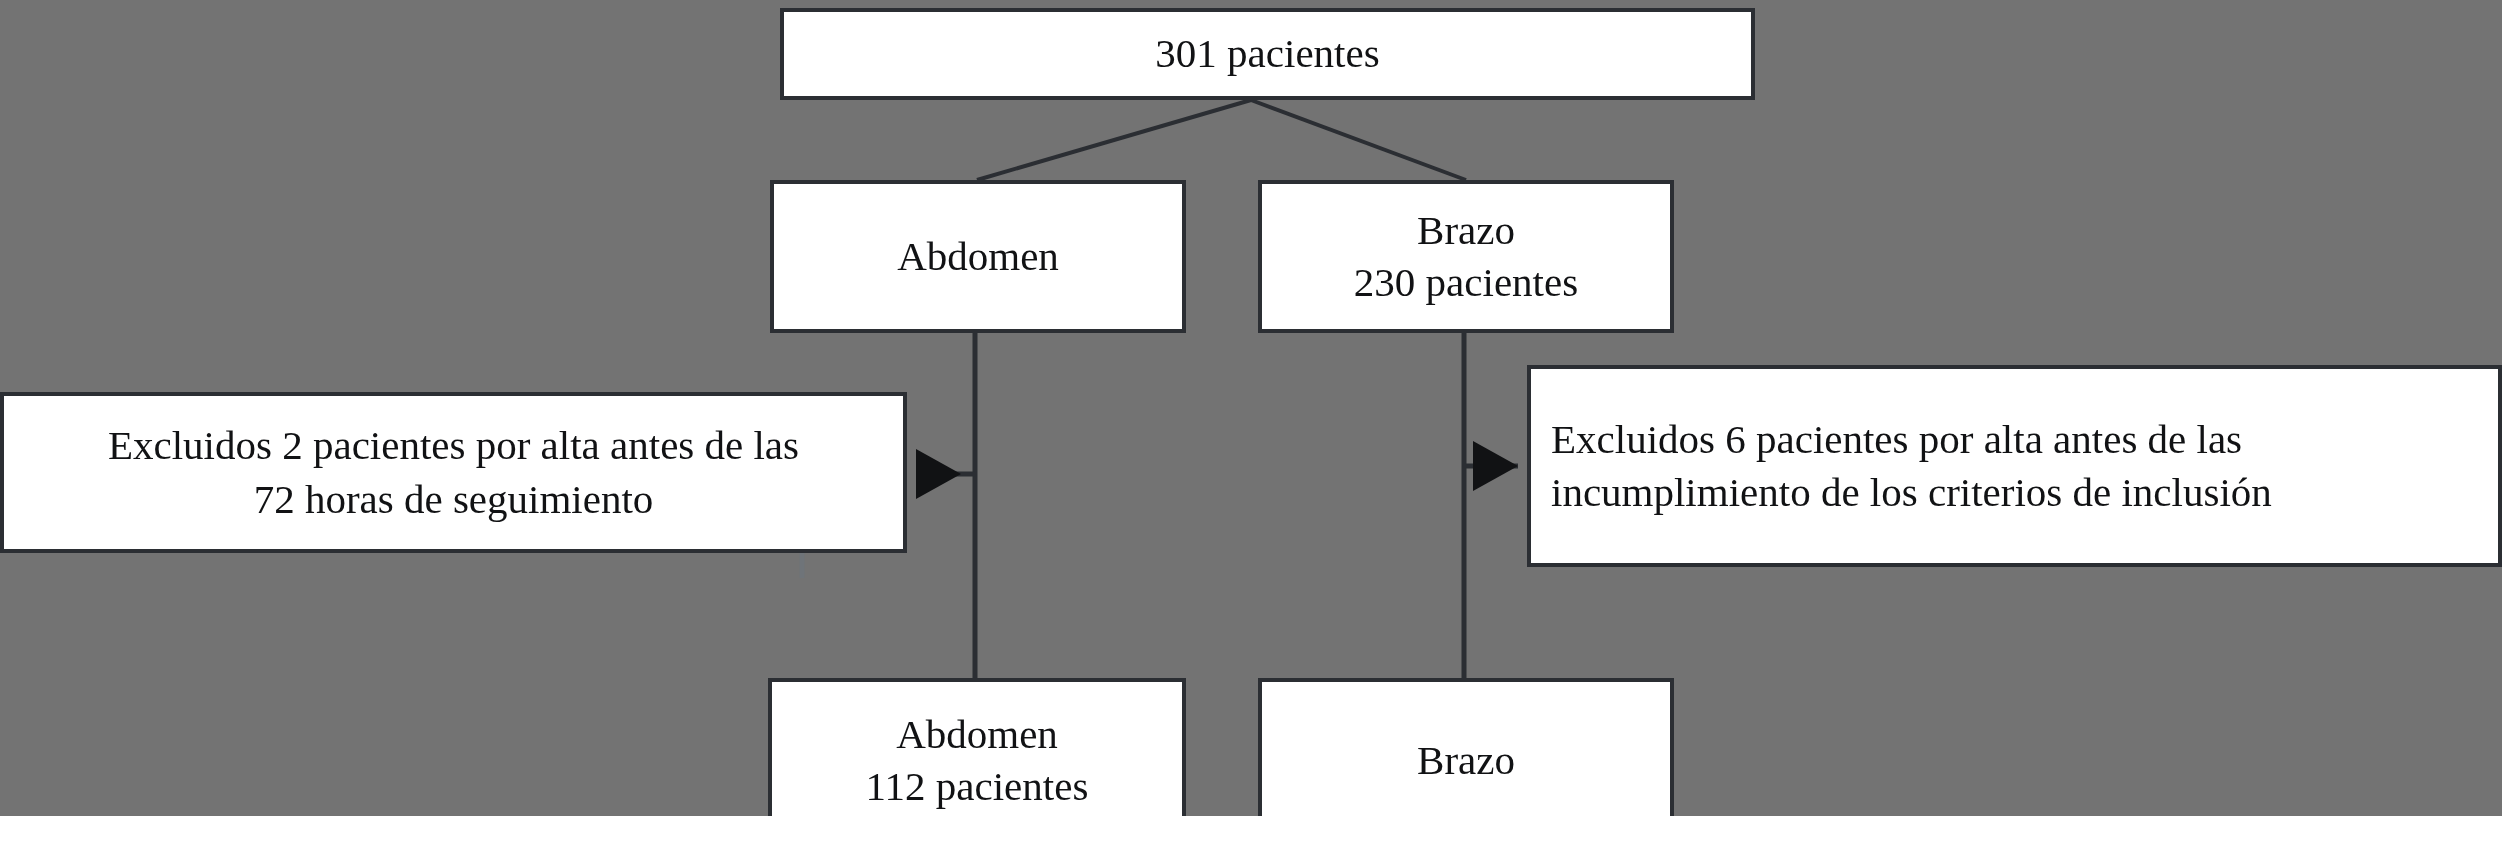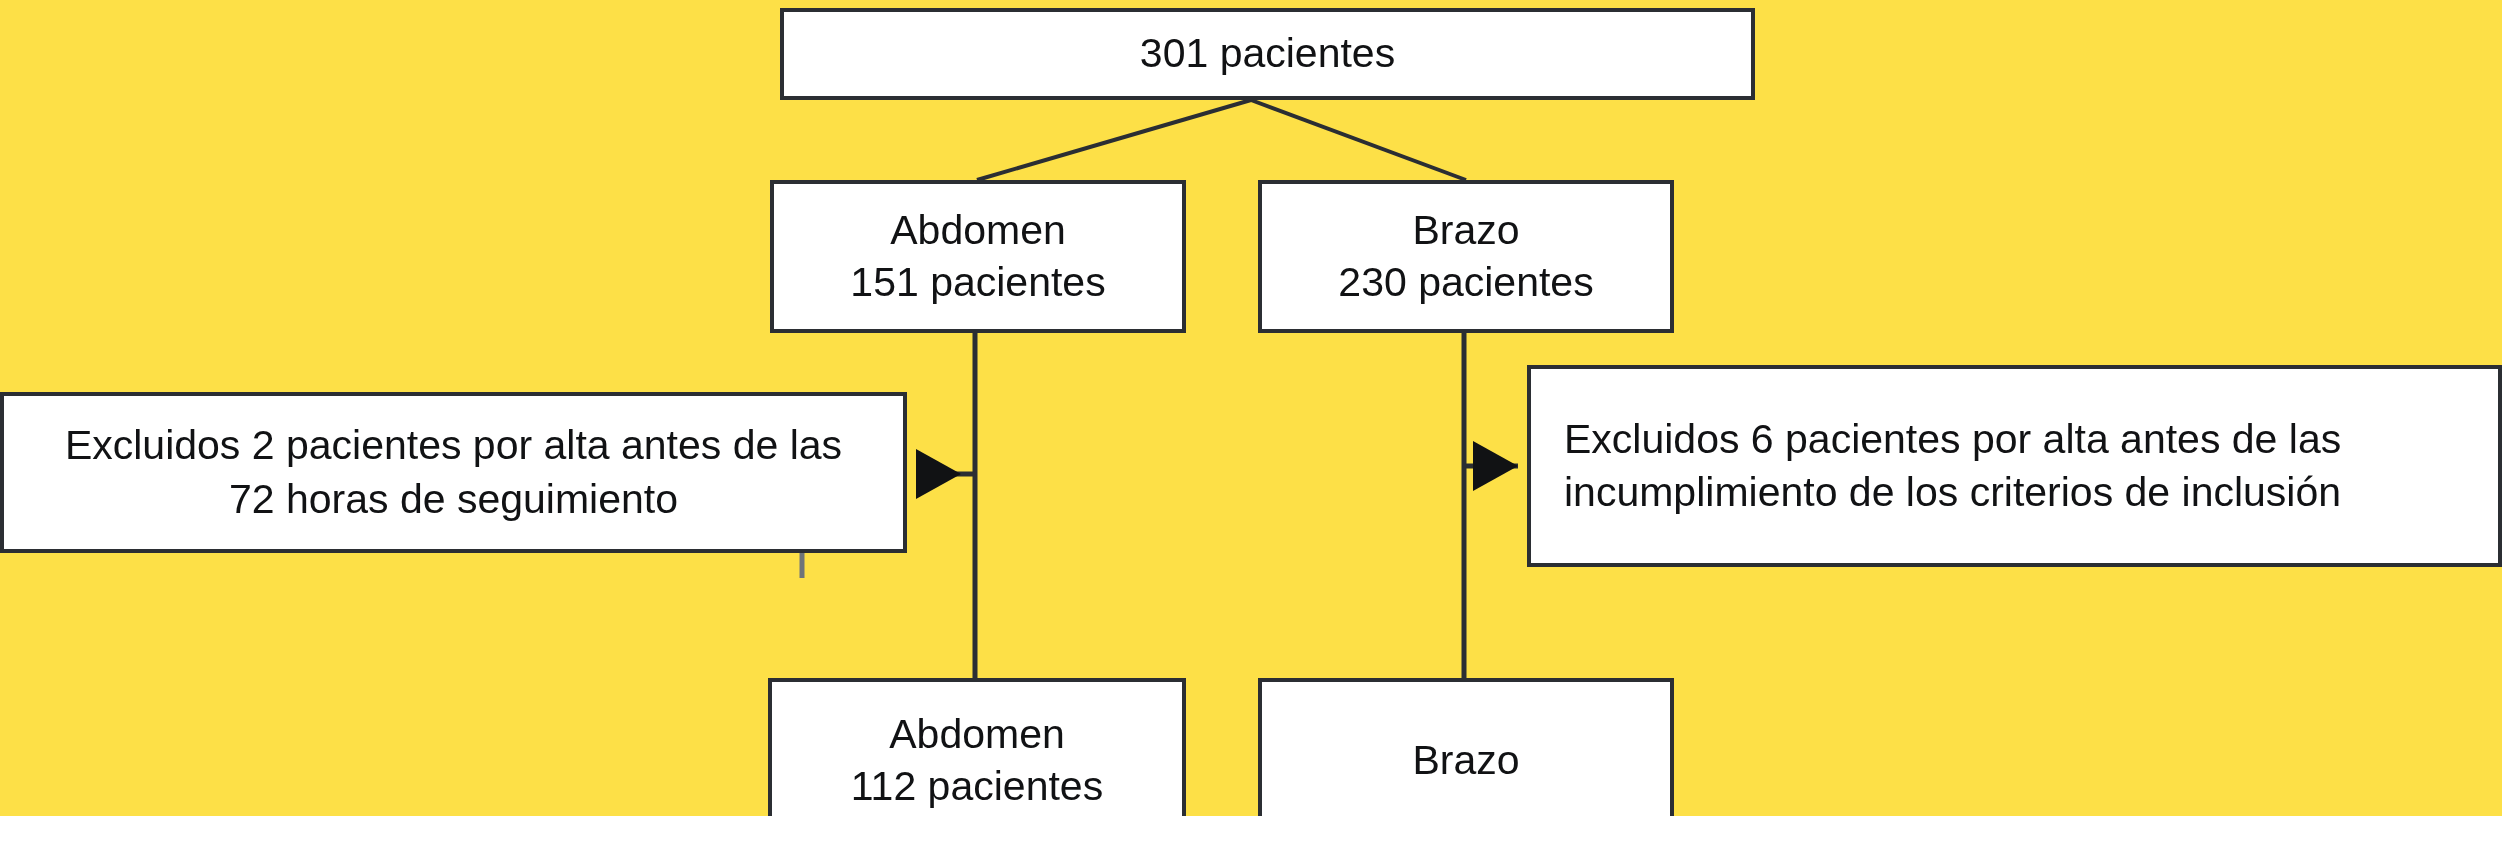--- a/index.html
+++ b/index.html
@@ -4,22 +4,22 @@
 <style>
   html, body {
     margin: 0;
     padding: 0;
     background: #ffffff;
   }
   #flowchart-root {
     position: relative;
     width: 2502px;
     height: 816px;
-    background: #fde047;
-    font-family: Liberation Sans, sans-serif;
+    background: #737373;
+    font-family: Liberation Serif, serif;
     overflow: hidden;
   }
   #connector-layer {
     position: absolute;
     left: 0;
     top: 0;
     width: 2502px;
     height: 844px;
     pointer-events: none;
   }
@@ -59,21 +59,21 @@
     font-size: 41px;
   }
   #node-excluded-left {
     left: 0px;    top: 392px; width: 907px;  height: 161px;
     font-size: 41px;
     padding: 0 26px;
   }
   #node-excluded-right {
     left: 1527px; top: 365px; width: 975px;  height: 202px;
     font-size: 41px;
-    padding: 0 33px;
+    padding: 0 20px;
   }
   #node-abdomen-final {
     left: 768px;  top: 678px; width: 418px;  height: 166px;
     font-size: 41px;
   }
   #node-brazo-final {
     left: 1258px; top: 678px; width: 416px;  height: 166px;
     font-size: 41px;
   }
   .excluded-text {
@@ -111,21 +111,20 @@
 
     <path d="M 802 512 L 802 578" fill="none" stroke="#6f7479" stroke-width="5"></path>
   </svg>
 
   <div class="node-box" id="node-total">
     <span class="node-line">301 pacientes</span>
   </div>
 
   <div class="node-box" id="node-abdomen-assigned">
     <span class="node-line">Abdomen</span>
-    <span class="node-line">151 pacientes</span>
   </div>
 
   <div class="node-box" id="node-brazo-assigned">
     <span class="node-line">Brazo</span>
     <span class="node-line">230 pacientes</span>
   </div>
 
   <div class="node-box" id="node-excluded-left">
     <span class="node-para excluded-text">Excluidos 2 pacientes por alta antes de las</span>
     <span class="node-para excluded-text">72 horas de seguimiento</span>

